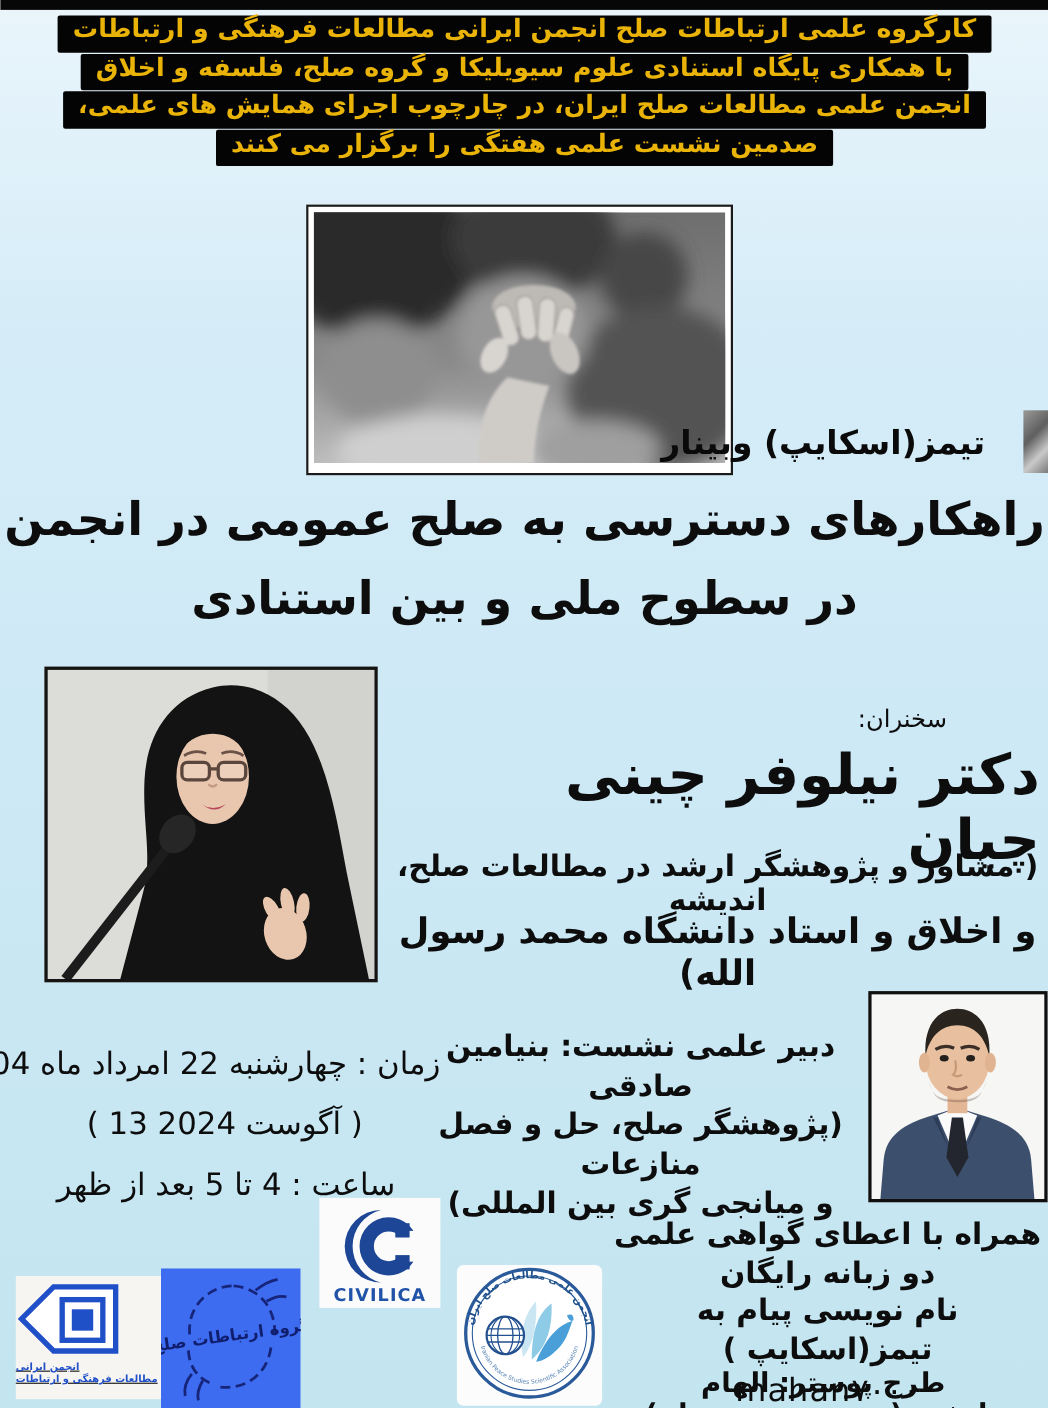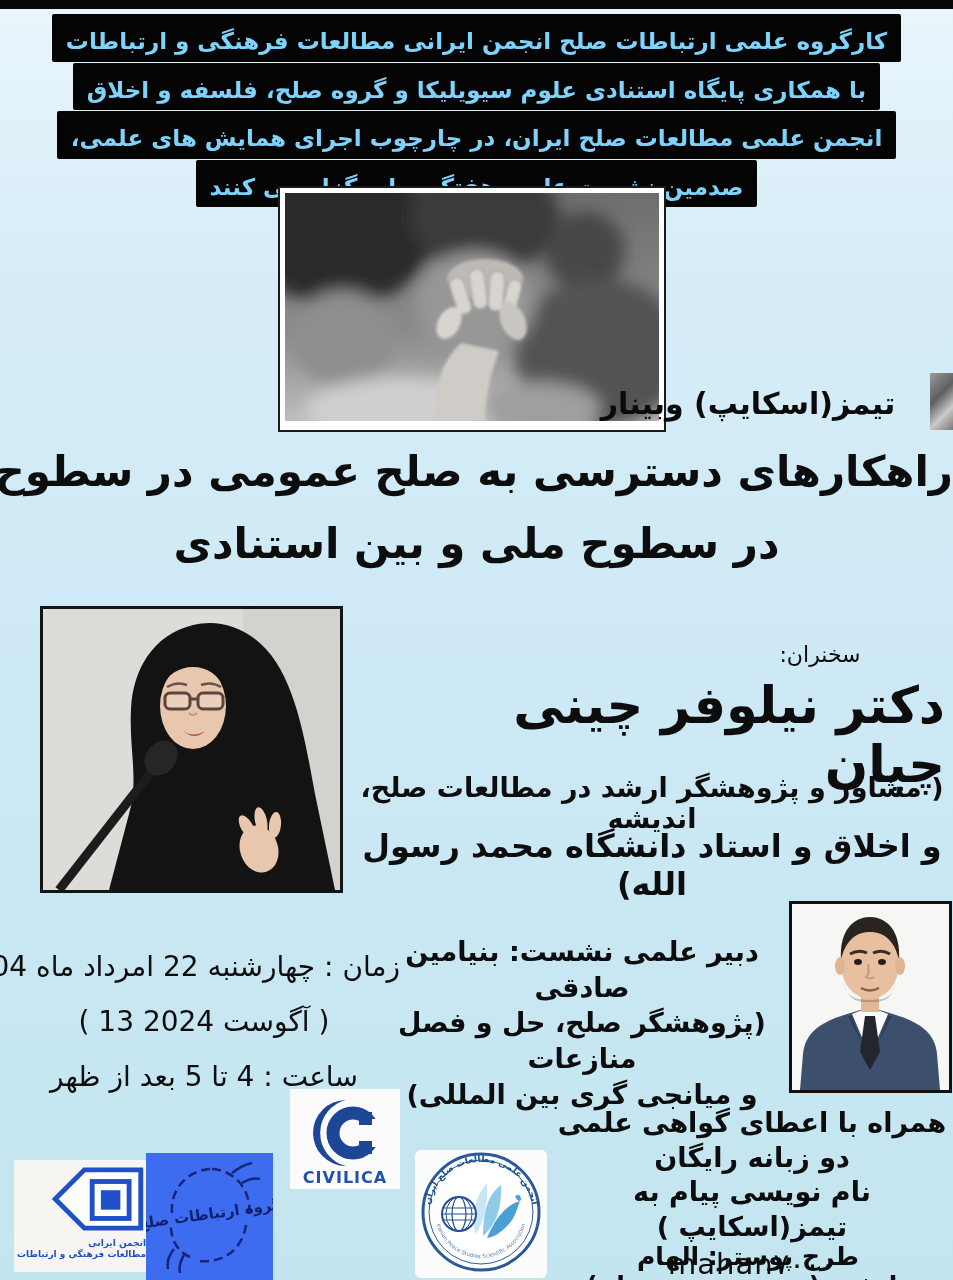--- a/index.html
+++ b/index.html
@@ -7,22 +7,22 @@
     position:relative; width:953px; height:1280px; margin:0 auto; overflow:hidden;
     background:linear-gradient(180deg,#eaf5fb 0%,#d6edf8 22%,#cde9f5 52%,#c3e5f0 100%);
     font-family:"DejaVu Sans",sans-serif; color:#0d0d0d;
   }
   .abs{position:absolute;}
   .topbar{left:0;top:0;width:953px;height:9px;background:#070707;}
 
   .header{left:0;top:13px;width:953px;text-align:center;}
   .header-line{display:block;margin:1px 0;}
   .header-line span{
-    display:inline-block;background:#040404;color:#7dd3fc;
-    font-size:23px;font-weight:bold;padding:14px 14px 6px;border-radius:2px;
+    display:inline-block;background:#040404;color:#eab308;
+    font-size:23px;font-weight:bold;padding:0 14px 6px;border-radius:2px;
     letter-spacing:-0.5px;line-height:1.2;
   }
 
   .hands-frame{left:278px;top:186px;width:388px;height:246px;background:#ffffff;
     border:2px solid #1a1a1a;padding:5px;box-sizing:border-box;}
   .hands-frame svg{display:block;width:374px;height:228px;}
 
   .photo-fragment{left:930px;top:373px;width:23px;height:57px;
     background:linear-gradient(135deg,#9a9a9a 0%,#5f5f5f 40%,#c9c9c9 70%,#787878 100%);}
 
@@ -51,32 +51,32 @@
     font-size:27px;font-weight:bold;line-height:1.32;}
 
   .date-block{left:8px;top:950px;width:392px;text-align:center;font-size:28px;}
   .date-block .l1{white-space:nowrap;}
   .date-block .l2{margin-top:22px;}
 
   .man-frame{left:789px;top:901px;width:163px;height:192px;background:#f5f5f3;
     border:3px solid #101010;box-sizing:border-box;overflow:hidden;}
   .man-frame svg{display:block;width:157px;height:186px;}
 
-  .time-line{left:50px;top:1060px;width:330px;text-align:left;font-size:28px;}
+  .time-line{left:29px;top:1060px;width:330px;text-align:right;font-size:28px;}
 
   .cert-block{left:552px;top:1106px;width:400px;text-align:center;
     font-size:27px;font-weight:bold;line-height:1.28;}
   .reg-id{font-size:29px;font-weight:normal;margin-top:2px;letter-spacing:1px;}
 
   .designer-line{left:545px;top:1242px;width:406px;text-align:center;
     font-size:25px;font-weight:bold;}
 
   .logo-box{box-sizing:border-box;}
   .logo-cultural{left:14px;top:1160px;width:132px;height:112px;background:#f7f5f1;
-    text-align:right;padding-top:4px;}
+    text-align:left;padding-top:4px;text-decoration:underline;}
   .logo-cultural .cap{font-size:9px;color:#2050c8;line-height:1.25;font-weight:bold;}
   .logo-peace-group{left:146px;top:1153px;width:127px;height:127px;}
   .logo-civilica{left:290px;top:1089px;width:110px;height:100px;background:#fbfbfb;}
   .logo-peace-assoc{left:415px;top:1150px;width:132px;height:128px;background:#fcfcfc;border-radius:6px;}
 </style>
 </head>
 <body>
 
 <div class="poster" dir="rtl">
 
@@ -127,21 +127,21 @@
         <ellipse cx="164" cy="130" rx="11" ry="17" fill="#d8d5d1" transform="rotate(28 164 130)"></ellipse>
         <ellipse cx="228" cy="128" rx="12" ry="20" fill="#c9c6c2" transform="rotate(-24 228 128)"></ellipse>
       </g>
     </svg>
   </div>
 
   <div class="abs photo-fragment"></div>
 
   <div class="abs webinar-label">تیمز(اسکایپ) وبینار</div>
 
-  <div class="abs title-line1">راهکارهای دسترسی به صلح عمومی در سطوح</div>
+  <div class="abs title-line1">راهکارهای دسترسی به صلح عمومی در انجمن</div>
   <div class="abs title-line2">در سطوح ملی و بین استنادی</div>
 
   <div class="abs speaker-label">سخنران:</div>
 
   <div class="abs woman-frame">
     <svg viewBox="0 0 297 281">
       <rect width="297" height="281" fill="#dcdcd8"></rect>
       <rect x="200" width="97" height="281" fill="#d2d2ce"></rect>
       <path d="M150,16 C110,26 90,60 88,100 C86,142 96,172 86,205 L66,281 L292,281 L272,185 C262,132 252,60 212,30 C193,15 170,11 150,16 Z" fill="#131313"></path>
       <ellipse cx="150" cy="97" rx="33" ry="43" fill="#e9c6ae"></ellipse>

